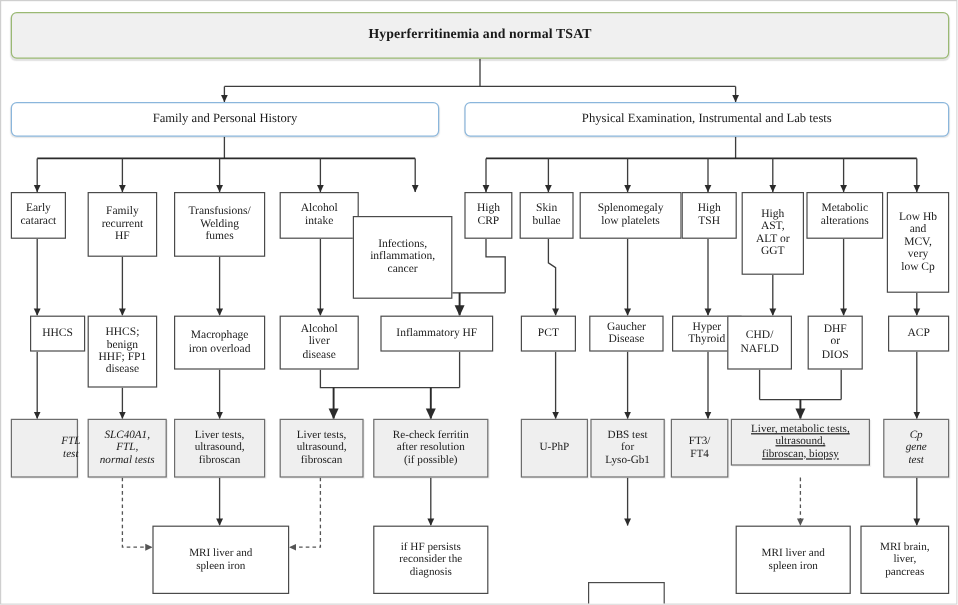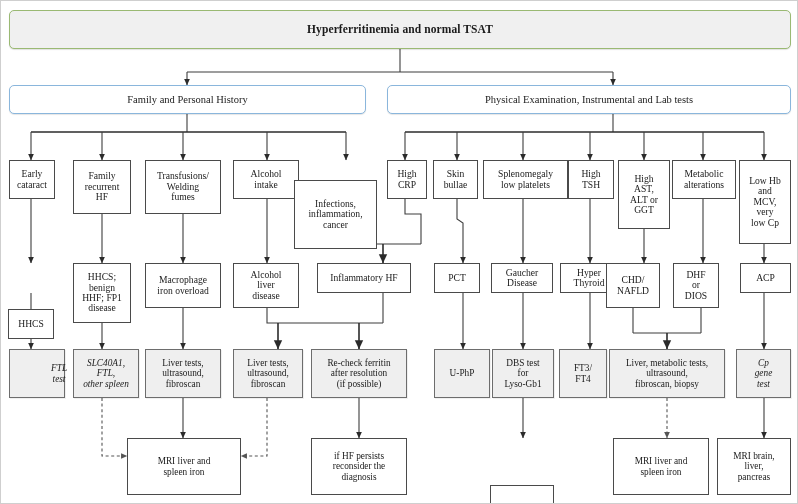--- a/index.html
+++ b/index.html
@@ -199,21 +199,21 @@
 ALT or
 GGT</div>
   <div class="box plain" style="left:671px;top:159px;width:64px;height:39px;">Metabolic
 alterations</div>
   <div class="box plain" style="left:738px;top:159px;width:52px;height:84px;">Low Hb
 and
 MCV,
 very
 low Cp</div>
 
-  <div class="box plain" style="left:7px;top:262px;width:46px;height:30px;margin-top:46px;">HHCS</div>
+  <div class="box plain" style="left:24px;top:262px;width:46px;height:30px;">HHCS</div>
   <div class="box plain" style="left:72px;top:262px;width:58px;height:60px;">HHCS;
 benign
 HHF; FP1
 disease</div>
   <div class="box plain" style="left:144px;top:262px;width:76px;height:45px;">Macrophage
 iron overload</div>
   <div class="box plain" style="left:232px;top:262px;width:66px;height:45px;">Alcohol
 liver
 disease</div>
   <div class="box plain" style="left:316px;top:262px;width:94px;height:30px;">Inflammatory HF</div>
@@ -225,37 +225,37 @@
   <div class="box plain" style="left:605px;top:262px;width:54px;height:45px;">CHD/
 NAFLD</div>
   <div class="box plain" style="left:672px;top:262px;width:46px;height:45px;">DHF
 or
 DIOS</div>
   <div class="box plain" style="left:739px;top:262px;width:51px;height:30px;">ACP</div>
 
   <div class="box shaded ital" style="left:8px;top:348px;width:56px;height:49px;padding-left:46px;">FTL test</div>
   <div class="box shaded ital" style="left:72px;top:348px;width:66px;height:49px;">SLC40A1,
 FTL,
-other spleen</div>
+normal tests</div>
   <div class="box shaded" style="left:144px;top:348px;width:76px;height:49px;">Liver tests,
 ultrasound,
 fibroscan</div>
   <div class="box shaded" style="left:232px;top:348px;width:70px;height:49px;">Liver tests,
 ultrasound,
 fibroscan</div>
   <div class="box shaded" style="left:310px;top:348px;width:96px;height:49px;">Re-check ferritin
 after resolution
 (if possible)</div>
   <div class="box shaded" style="left:433px;top:348px;width:56px;height:49px;">U-PhP</div>
   <div class="box shaded" style="left:491px;top:348px;width:62px;height:49px;">DBS test
 for
 Lyso-Gb1</div>
   <div class="box shaded" style="left:558px;top:348px;width:48px;height:49px;">FT3/
 FT4</div>
-  <div class="box shaded" style="left:608px;top:348px;width:116px;height:49px;">Liver, metabolic tests,
+  <div class="box shaded" style="left:608px;top:348px;width:116px;height:39px;text-decoration:underline;">Liver, metabolic tests,
 ultrasound,
 fibroscan, biopsy</div>
   <div class="box shaded ital" style="left:735px;top:348px;width:55px;height:49px;">Cp
 gene
 test</div>
 
   <div class="box outline" style="left:126px;top:437px;width:114px;height:57px;">MRI liver and
 spleen iron</div>
   <div class="box outline" style="left:310px;top:437px;width:96px;height:57px;">if HF persists
 reconsider the

